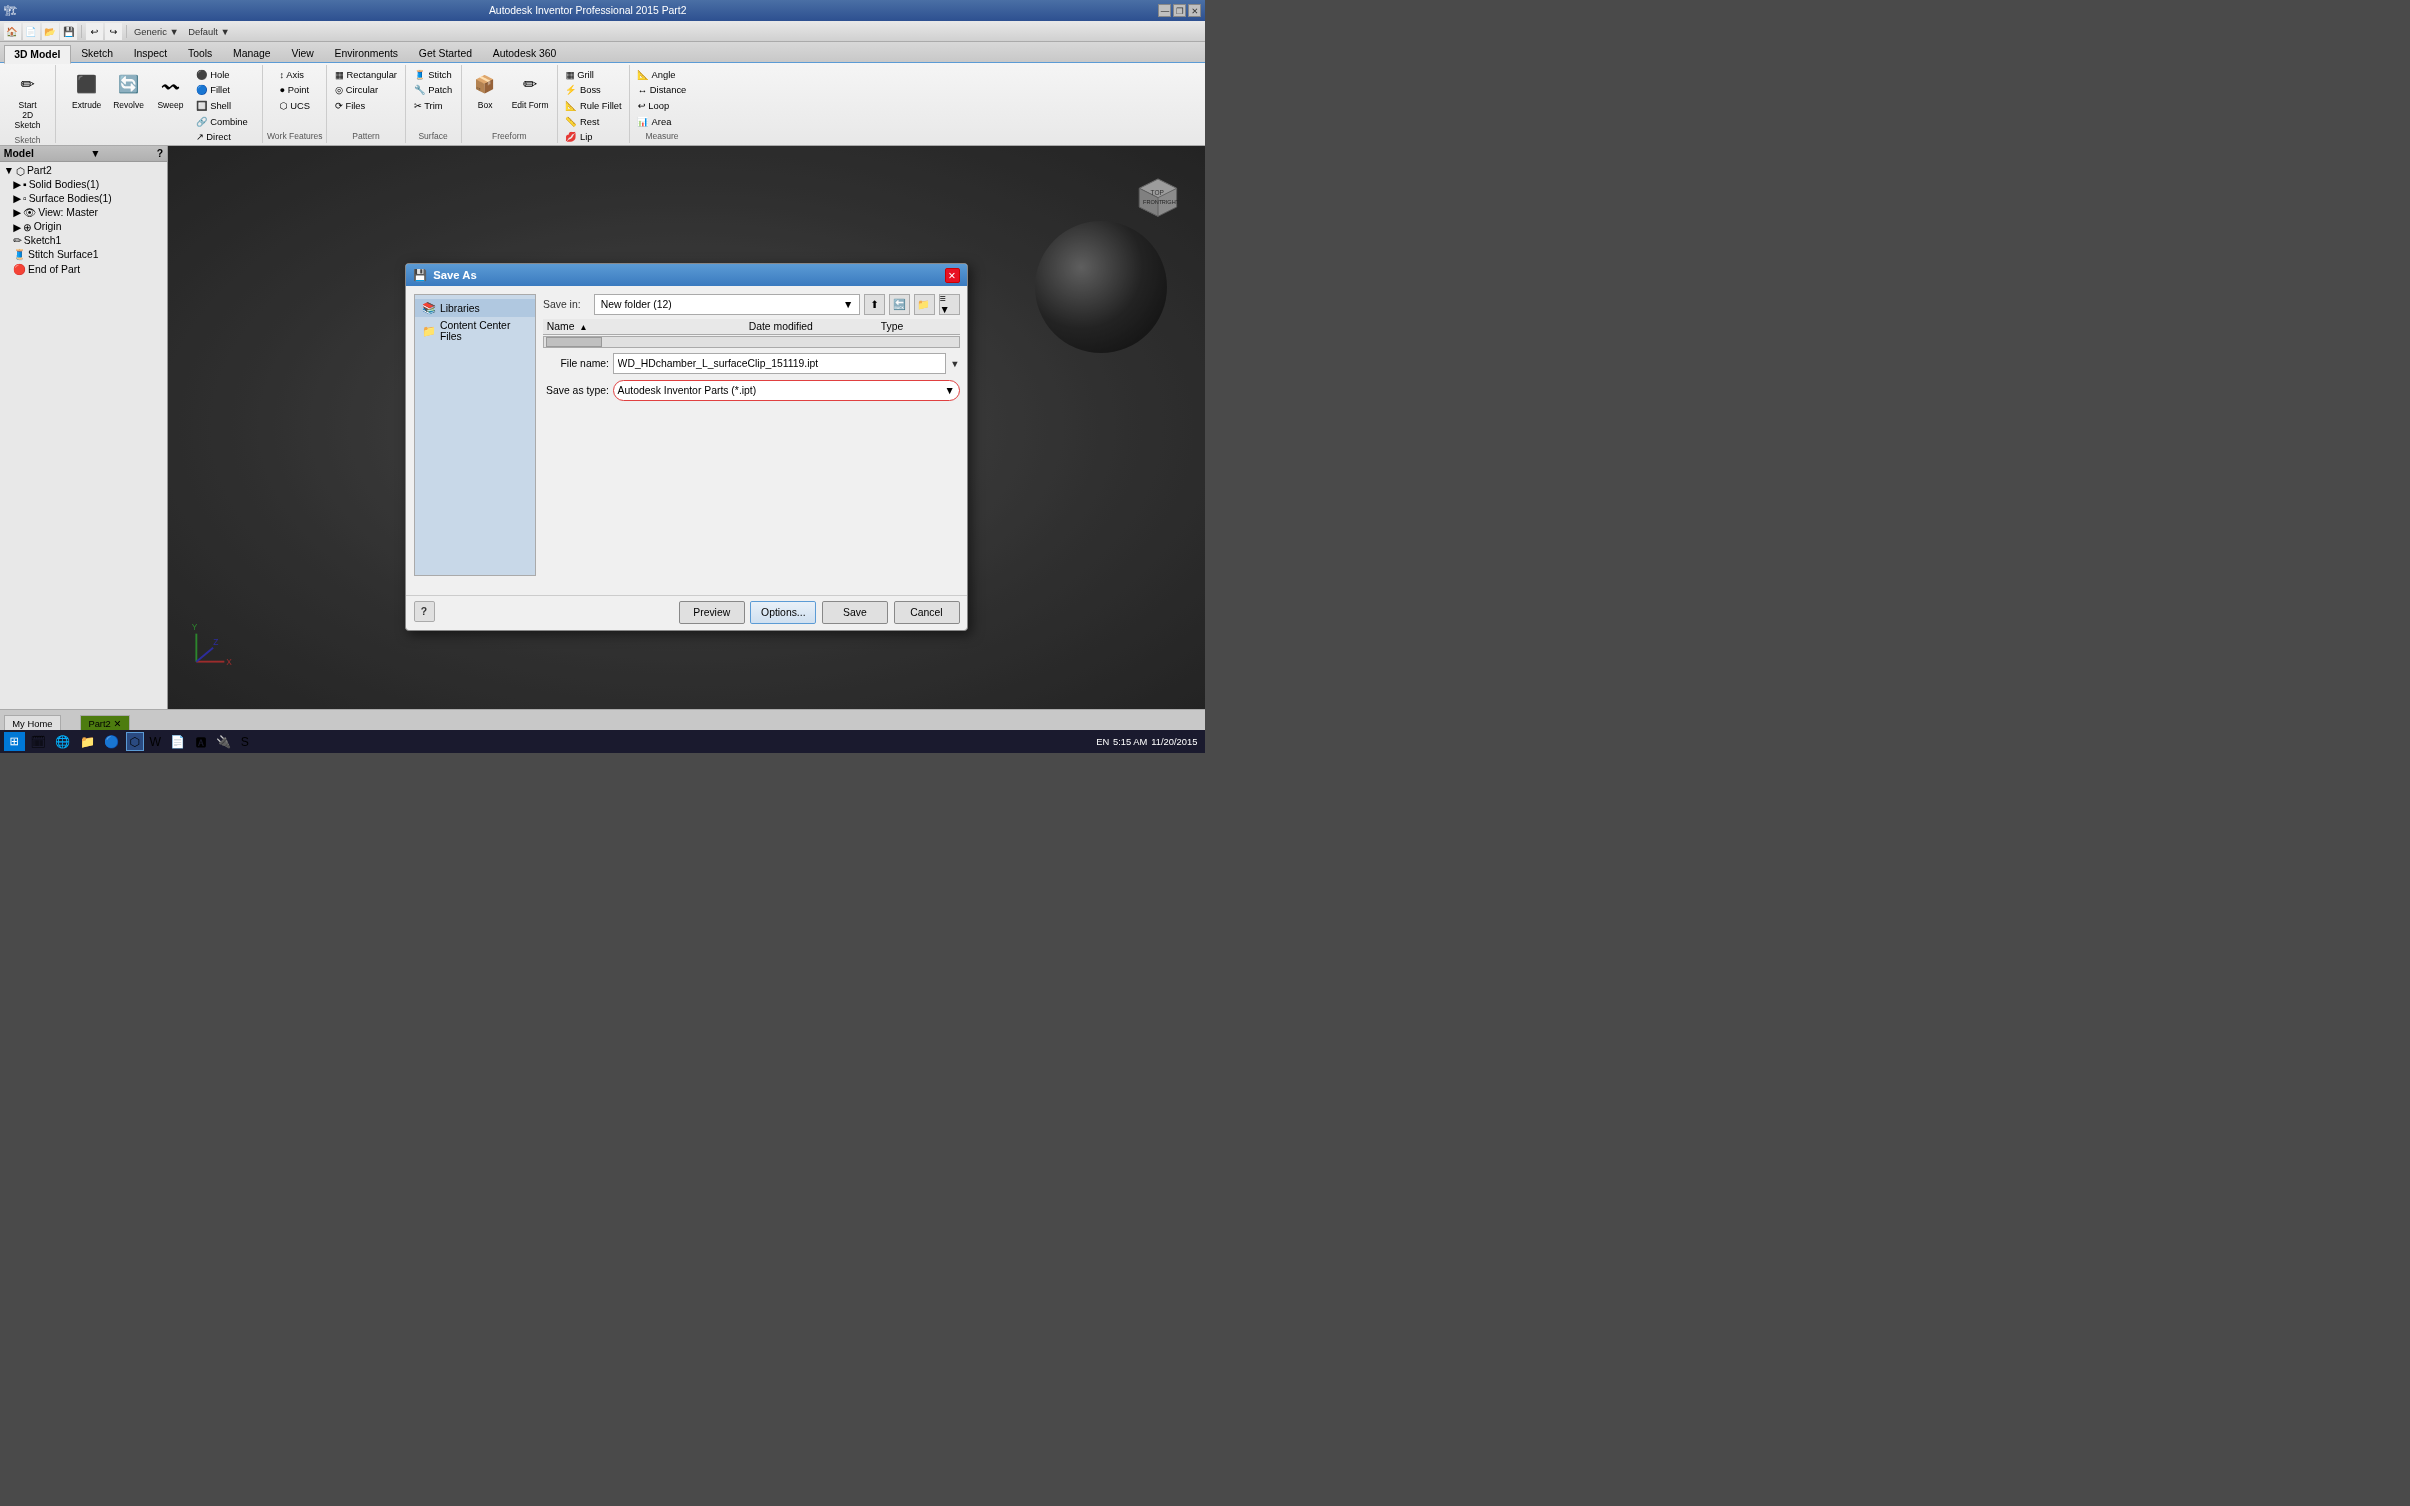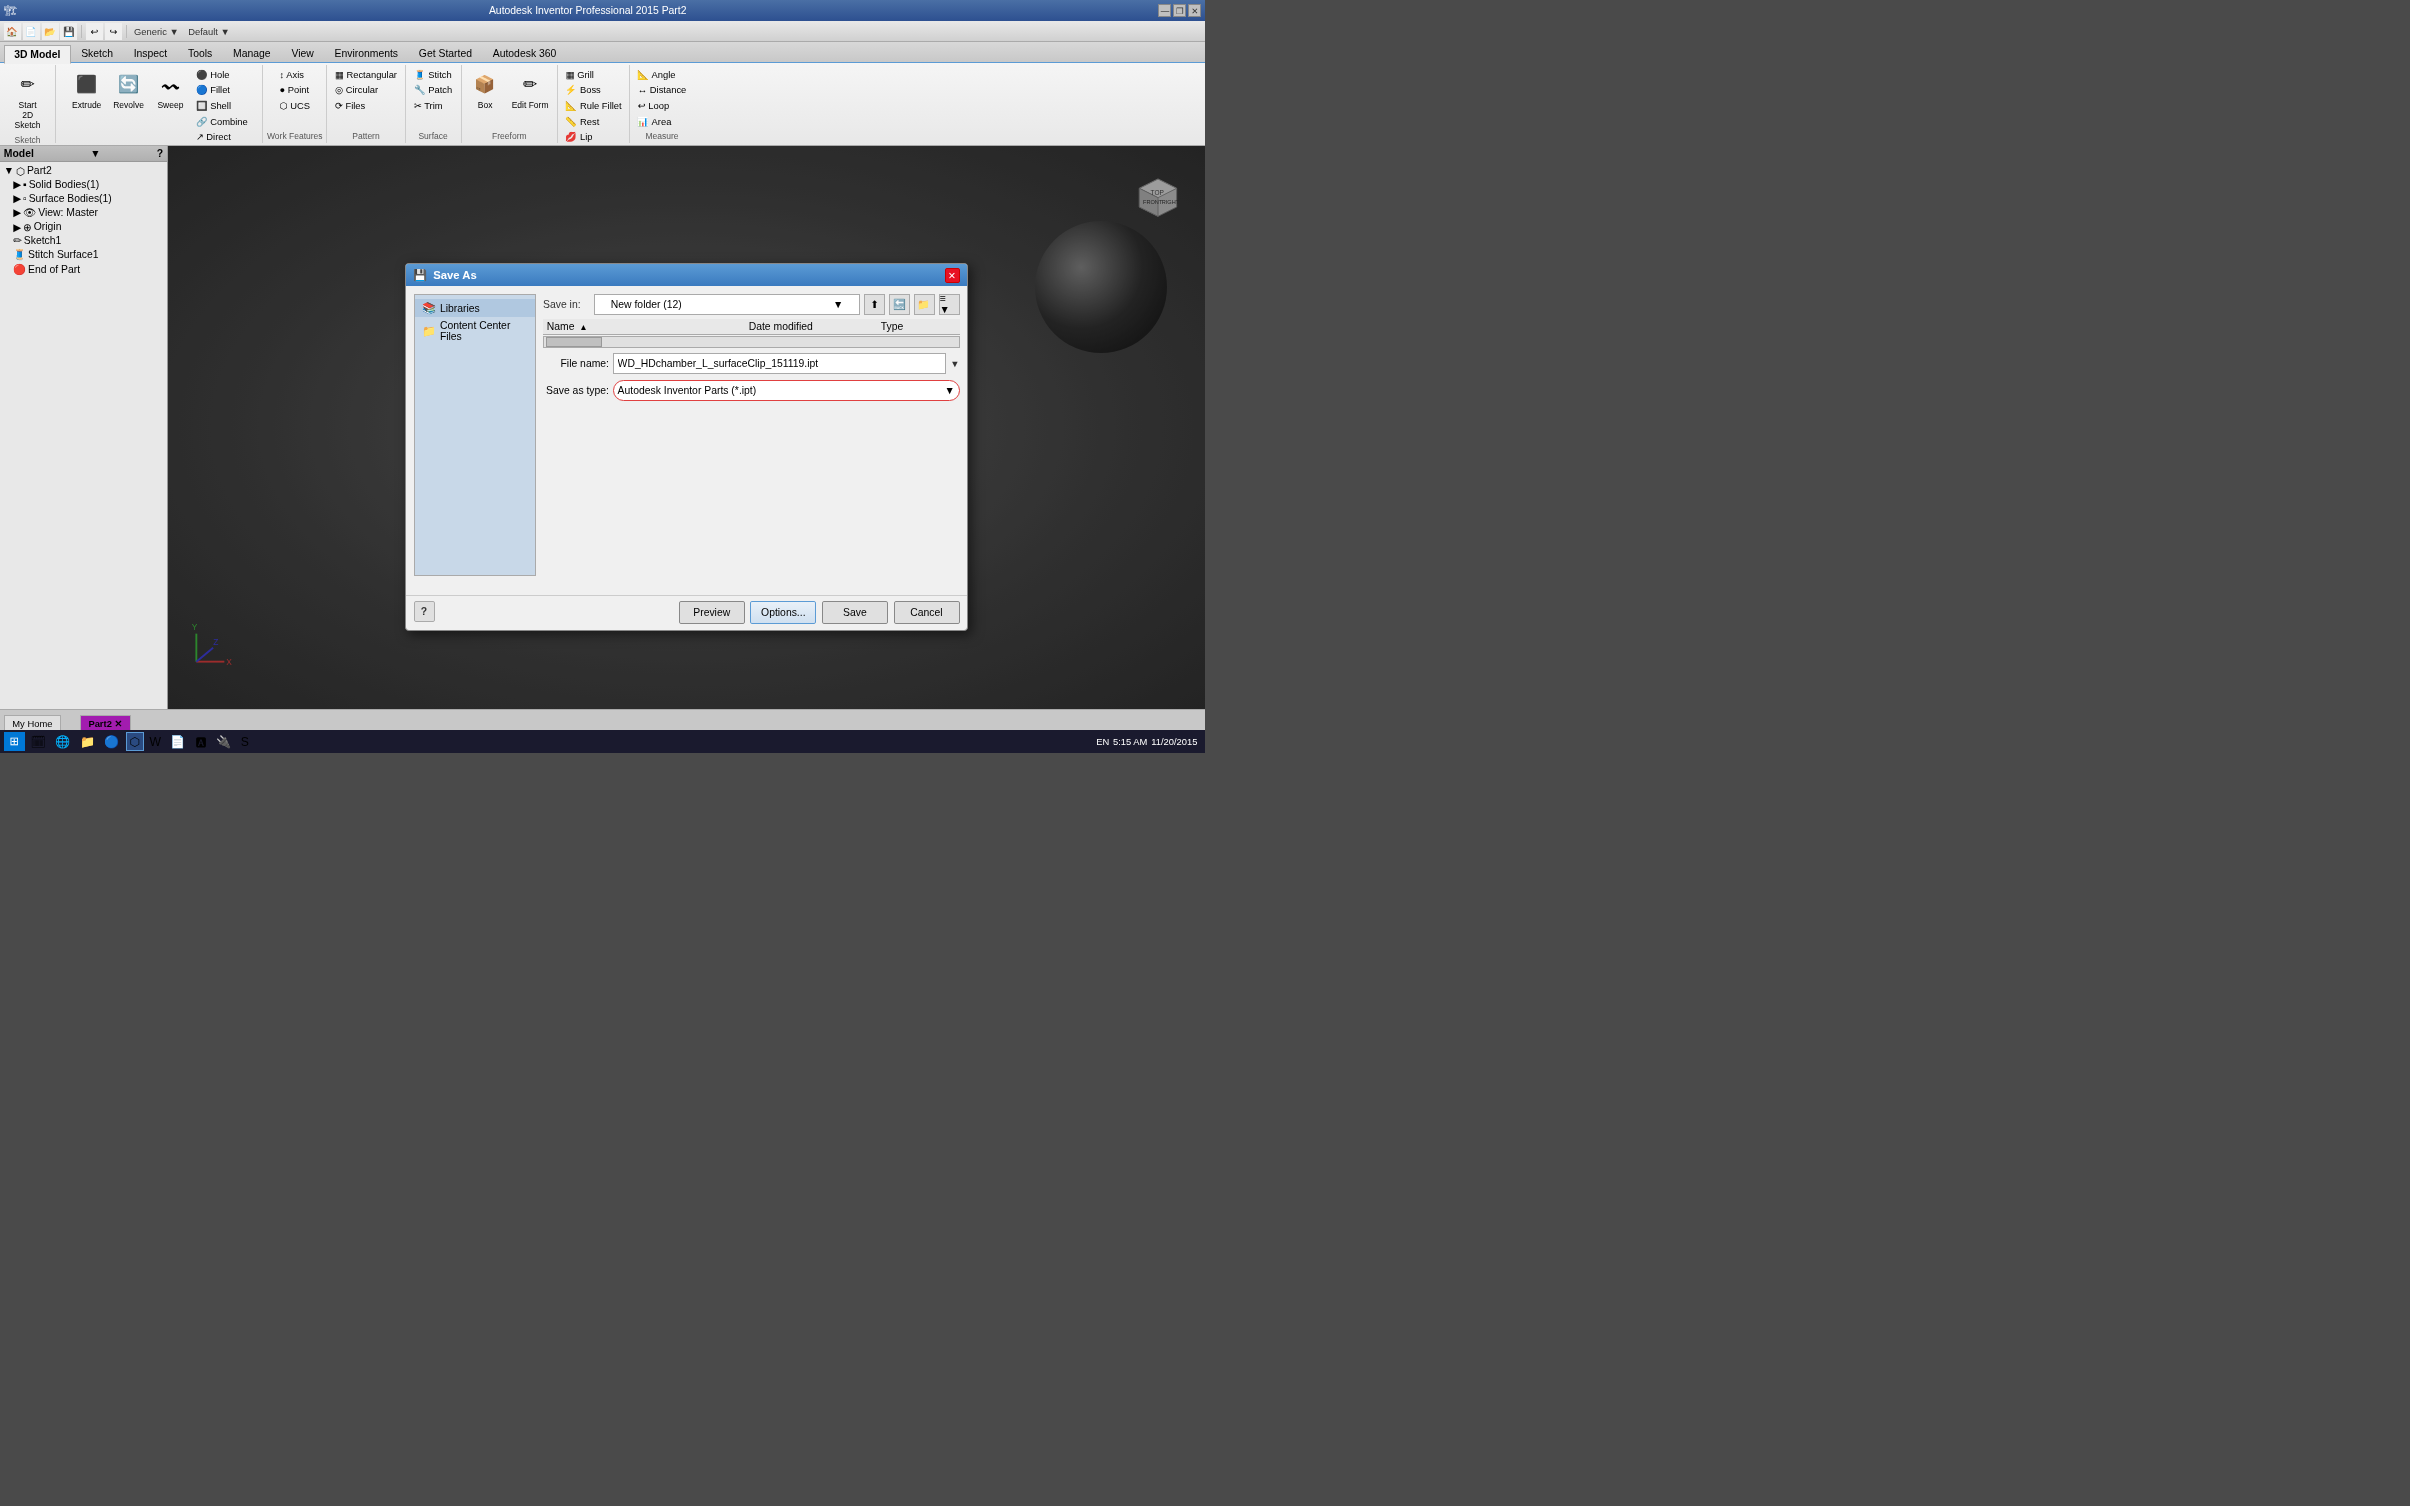--- a/index.html
+++ b/index.html
@@ -278,21 +278,21 @@
       text-align: center;
     }
     .doc-tab {
       padding: 1.9px 7.5px;
       background: #e0e0e0;
       border: 0.9px solid #aaa;
       border-bottom: none;
       font-size: 9.4px;
       cursor: pointer;
     }
-    .doc-tab.active { background: #a21caf; font-weight: bold; }
+    .doc-tab.active { background: #4d7c0f; font-weight: normal; }
 
     
     .dialog-overlay {
       position: absolute;
       top: 0; left: 0; right: 0; bottom: 0;
       background: rgba(0,0,0,0.3);
       display: flex;
       align-items: center;
       justify-content: center;
       z-index: 100;
@@ -357,21 +357,21 @@
       align-items: center;
       gap: 3.8px;
       margin-bottom: 3.8px;
     }
     .dialog-toolbar-label { font-size: 10.4px; color: #333; width: 47px; }
     .dialog-save-in {
       flex: 1;
       height: 21px;
       border: 0.9px solid #aaa;
       background: white;
-      padding: 0 16px;
+      padding: 0 6px;
       font-size: 10.4px;
       display: flex; align-items: center; justify-content: space-between;
       cursor: pointer;
     }
     .dialog-toolbar-btn {
       width: 21px; height: 21px;
       background: #e0e0e0;
       border: 0.9px solid #aaa;
       display: flex; align-items: center; justify-content: center;
       font-size: 10.4px;

